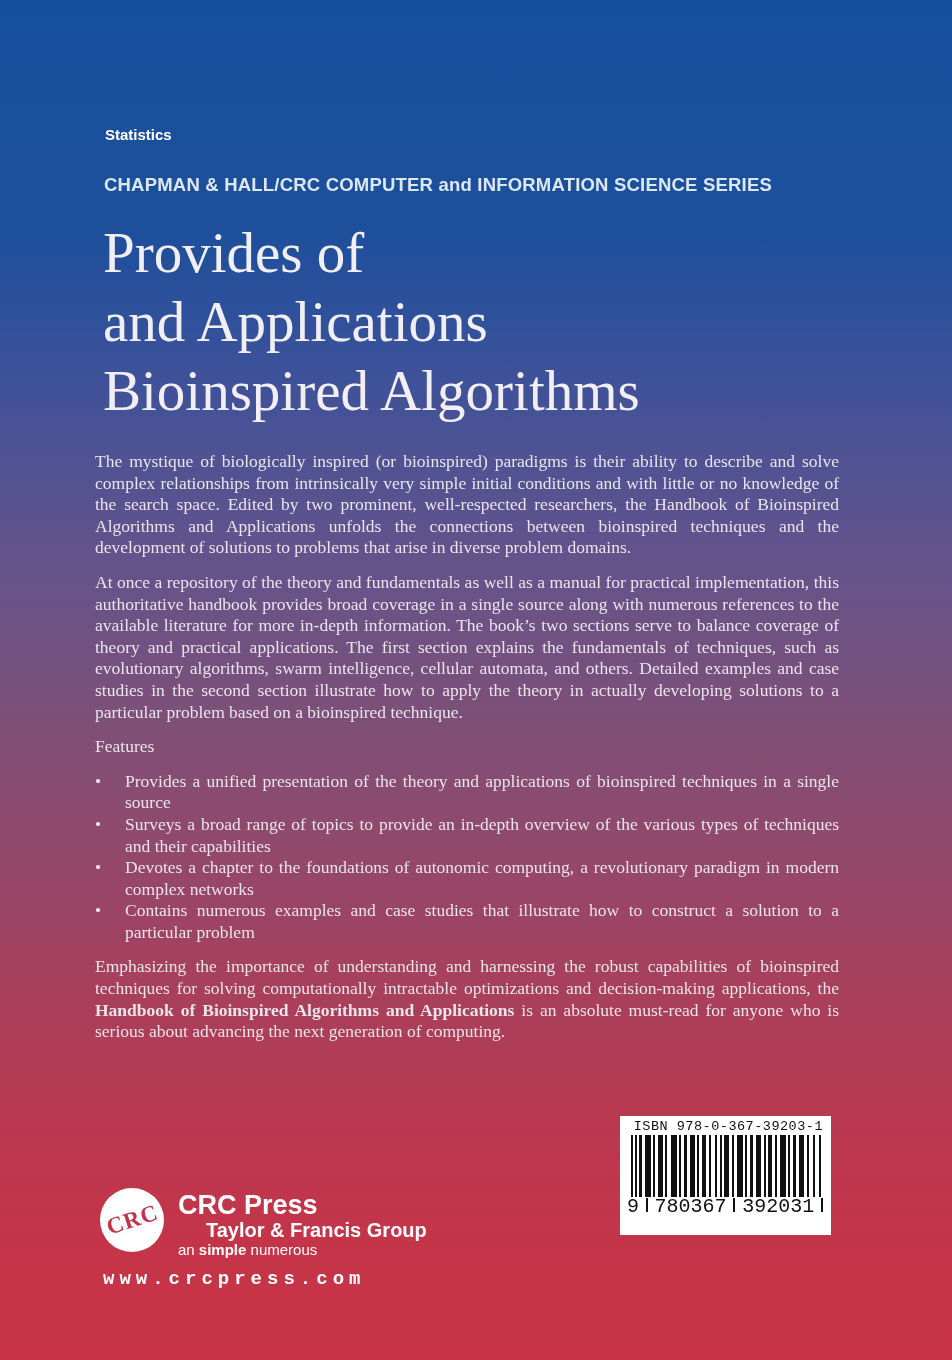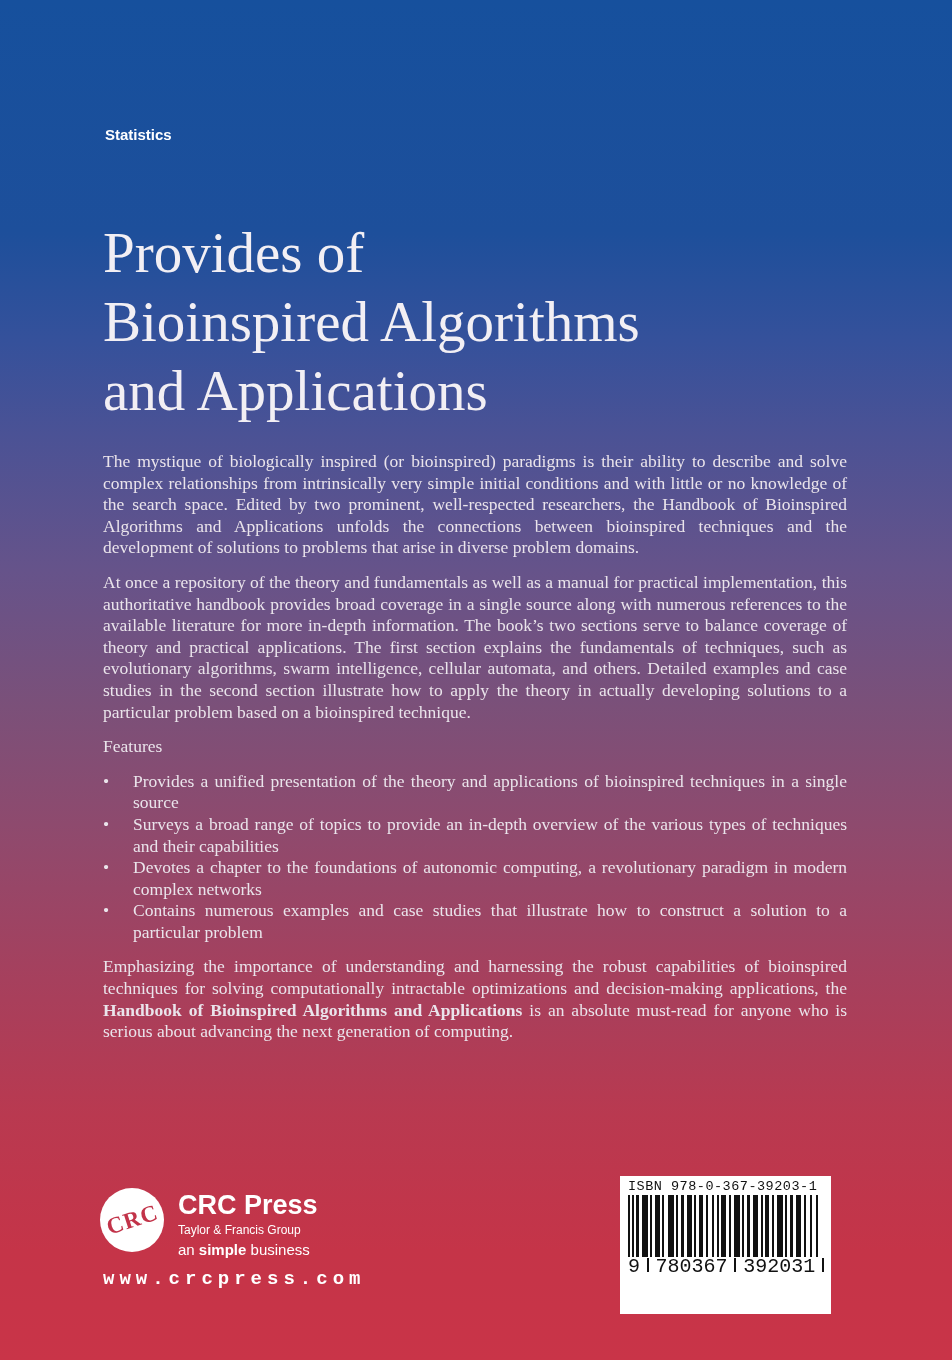--- a/index.html
+++ b/index.html
@@ -32,21 +32,21 @@
     font-family:"Liberation Sans", sans-serif;
     font-weight:bold;font-size:18.5px;letter-spacing:0.2px;
     color:#dce7f4;
   }
   .title{
     position:absolute;left:103px;top:218px;width:720px;
     font-size:57px;line-height:69px;color:#f2eff4;
     font-weight:normal;
   }
   .bodycopy{
-    position:absolute;left:103px;top:451px;width:744px;
+    position:absolute;left:95px;top:451px;width:744px;
     font-size:17.5px;line-height:21.6px;color:#eae4eb;
     text-align:justify;
   }
   .bodycopy p{margin:0 0 13px 0;}
   .features-heading{margin:0 0 11px 0;text-align:left;}
   ul.features{list-style:none;margin:0 0 13px 0;padding:0;}
   ul.features li{
     display:flex;align-items:flex-start;
     text-align:justify;
   }
@@ -64,57 +64,58 @@
     display:flex;align-items:center;justify-content:center;
     margin-right:14px;
   }
   .crc-circle span{
     font-family:"Liberation Serif", serif;
     font-weight:bold;font-size:23px;color:#c23349;
     transform:rotate(-18deg);letter-spacing:1px;
   }
   .press-lines{padding-top:2px;font-family:"Liberation Sans", sans-serif;color:#ffffff;}
   .press-name{font-size:27px;font-weight:bold;line-height:30px;}
-  .press-group{font-size:12px;font-weight:normal;line-height:20px;}
+  .press-group{font-size:20px;font-weight:bold;line-height:20px;margin-left:28px;}
   .press-informa{font-size:15px;line-height:20px;}
   .press-informa b{font-weight:bold;}
   .site{
     position:absolute;left:103px;top:1268px;
     font-family:Liberation Mono, monospace;
     font-weight:bold;font-size:19px;letter-spacing:5px;color:#ffffff;
   }
   
   .barcode{
-    position:absolute;left:620px;top:1176px;width:211px;height:138px;
+    position:absolute;left:620px;top:1116px;width:211px;height:119px;
     background:#ffffff;box-sizing:border-box;
     padding:3px 8px 4px 8px;
-    display:flex;flex-direction:column;align-items:flex-start;
+    display:flex;flex-direction:column;align-items:flex-end;
     font-family:"Liberation Mono", "DejaVu Sans Mono", monospace;
     color:#111;
   }
   .isbn-line{font-size:13.5px;letter-spacing:0.5px;white-space:nowrap;}
   .bars{width:192px;height:62px;margin-top:1px;}
   .number-line{
     width:196px;display:flex;align-items:flex-start;justify-content:space-between;
     font-size:20px;line-height:22px;margin-top:-1px;white-space:nowrap;
   }
   .guard{width:2px;height:14px;background:#111;margin-top:2px;}
 </style>
 </head>
 <body>
 
 <div class="page">
 
   <div class="category">Statistics</div>
 
+  <div class="series">CHAPMAN &amp; HALL/CRC COMPUTER and INFORMATION SCIENCE SERIES</div>
 
   <div class="title">
     <div>Provides of</div>
+    <div>and Applications</div>
     <div>Bioinspired Algorithms</div>
-    <div>and Applications</div>
   </div>
 
   <div class="bodycopy">
     <p>The mystique of biologically inspired (or bioinspired) paradigms is their ability to describe and solve complex relationships from intrinsically very simple initial conditions and with little or no knowledge of the search space. Edited by two prominent, well-respected researchers, the Handbook of Bioinspired Algorithms and Applications unfolds the connections between bioinspired techniques and the development of solutions to problems that arise in diverse problem domains.</p>
     <p>At once a repository of the theory and fundamentals as well as a manual for practical implementation, this authoritative handbook provides broad coverage in a single source along with numerous references to the available literature for more in-depth information. The book’s two sections serve to balance coverage of theory and practical applications. The first section explains the fundamentals of techniques, such as evolutionary algorithms, swarm intelligence, cellular automata, and others. Detailed examples and case studies in the second section illustrate how to apply the theory in actually developing solutions to a particular problem based on a bioinspired technique.</p>
     <p class="features-heading">Features</p>
     <ul class="features">
       <li>
         <span class="bullet">•</span>
         <span class="feature-text">Provides a unified presentation of the theory and applications of bioinspired techniques in a single source</span>
@@ -136,21 +137,21 @@
   </div>
 
   <div class="publisher">
     <div class="logo-row">
       <div class="crc-circle">
         <span>CRC</span>
       </div>
       <div class="press-lines">
         <div class="press-name">CRC Press</div>
         <div class="press-group">Taylor &amp; Francis Group</div>
-        <div class="press-informa"><span>an </span><b>simple</b><span> business</span></div>
+        <div class="press-informa"><span>an </span><b>simple</b><span> numerous</span></div>
       </div>
     </div>
   </div>
 
   <div class="site">www.crcpress.com</div>
 
   <div class="barcode">
     <div class="isbn-line">ISBN 978-0-367-39203-1</div>
     <svg class="bars" viewBox="0 0 192 62" preserveAspectRatio="none">
       <g fill="#111111">

